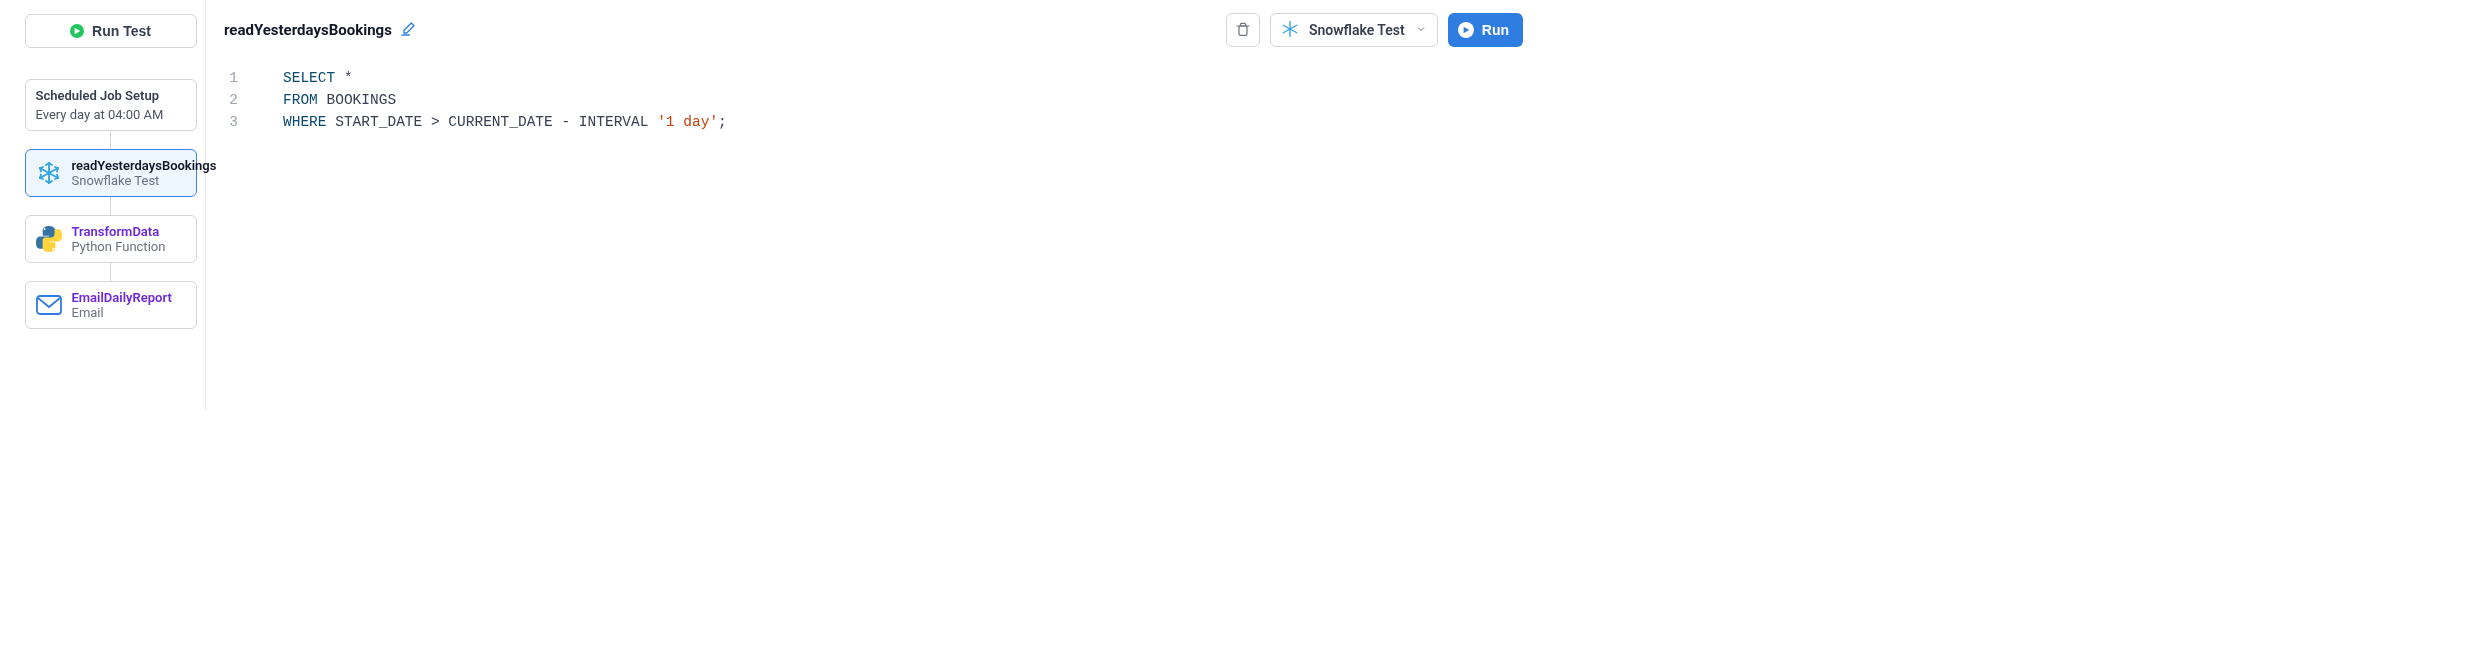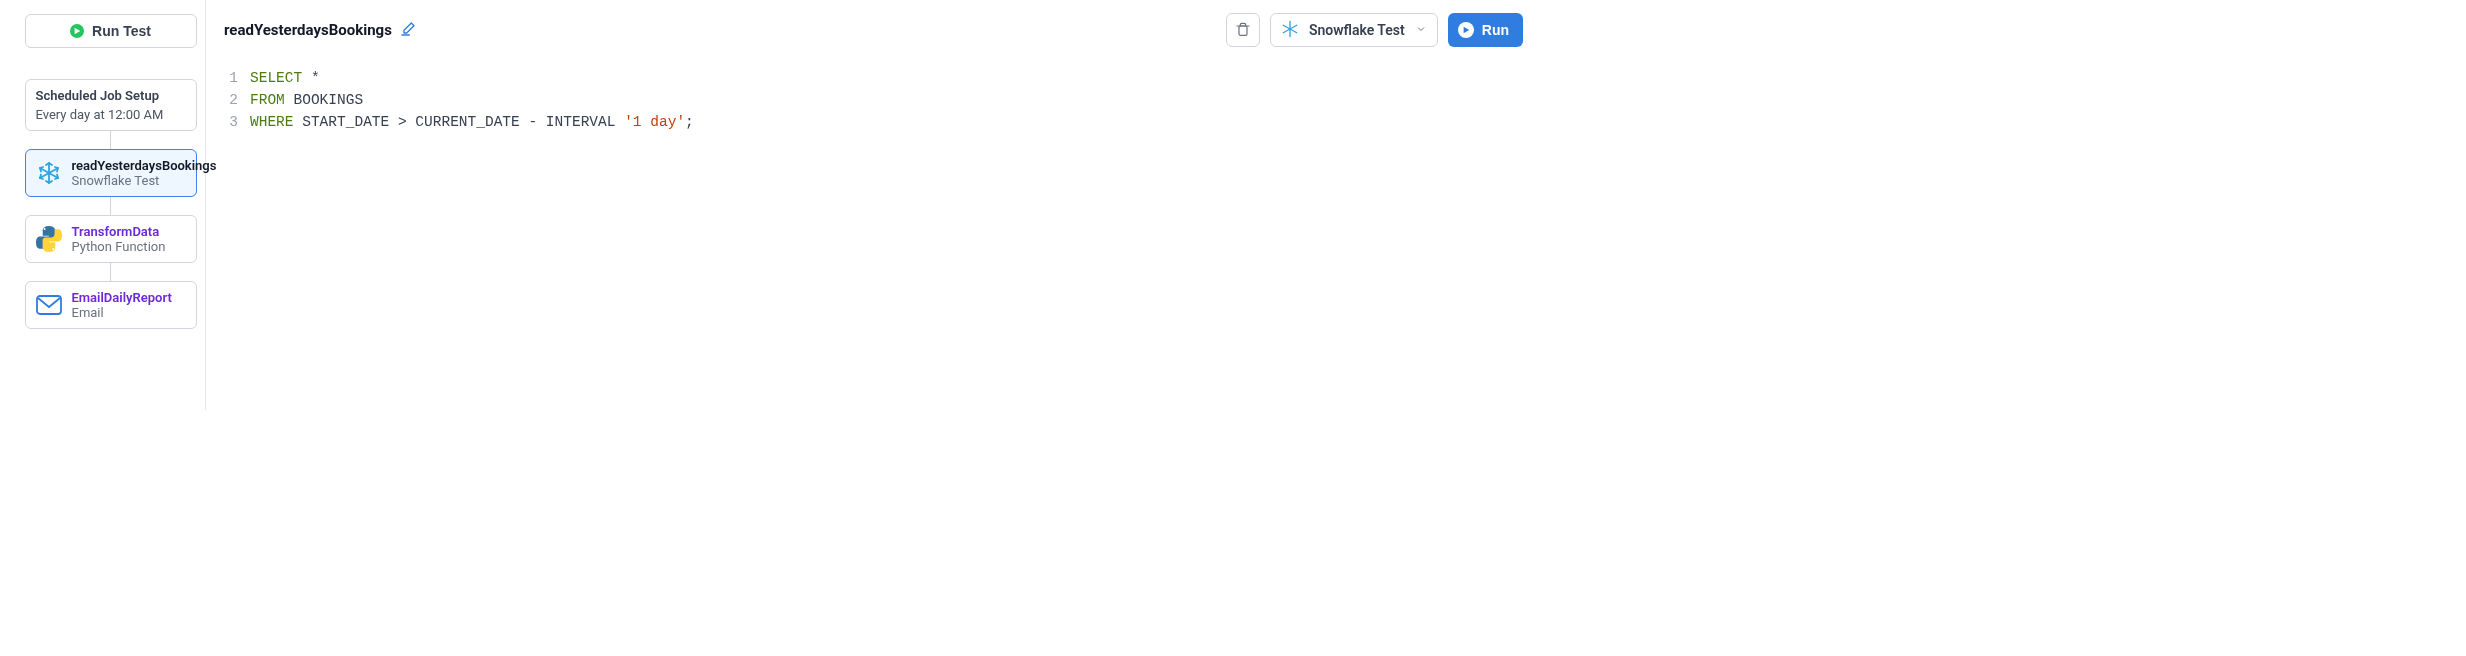--- a/index.html
+++ b/index.html
@@ -164,21 +164,21 @@
   }
   .code-line { display:flex; }
   .gutter {
     width: 26px;
     text-align: right;
     color: #9ca3af;
     padding-right: 12px;
     user-select: none;
     flex-shrink:0;
   }
-  .kw { color: #4d7c0f; }
+  .kw { color: #0c4a6e; margin-left: 33px; }
   .str { color: #c2410c; }
   .txt { color: #374151; }
 </style>
 </head>
 <body>
 
 <div class="app">
 
   <aside class="sidebar">
 
@@ -186,21 +186,21 @@
       <span class="play-circle">
         <svg width="8" height="8" viewBox="0 0 10 10">
             <polygon points="2,1 9,5 2,9" fill="#fff"></polygon>
           </svg>
       </span>
       <span>Run Test</span>
     </button>
 
     <div class="sched-box">
       <div class="sched-title">Scheduled Job Setup</div>
-      <div class="sched-sub">Every day at 12:00 AM</div>
+      <div class="sched-sub">Every day at 04:00 AM</div>
     </div>
 
     <div class="connector"></div>
 
     <div class="step-card active">
       <span class="step-icon">
         <svg width="24" height="24" viewBox="0 0 24 24" fill="none">
           <g stroke="#2fa3e0" stroke-width="1.8" stroke-linecap="round">
             <line x1="12" y1="2" x2="12" y2="22"></line>
             <line x1="3" y1="7" x2="21" y2="17"></line>

